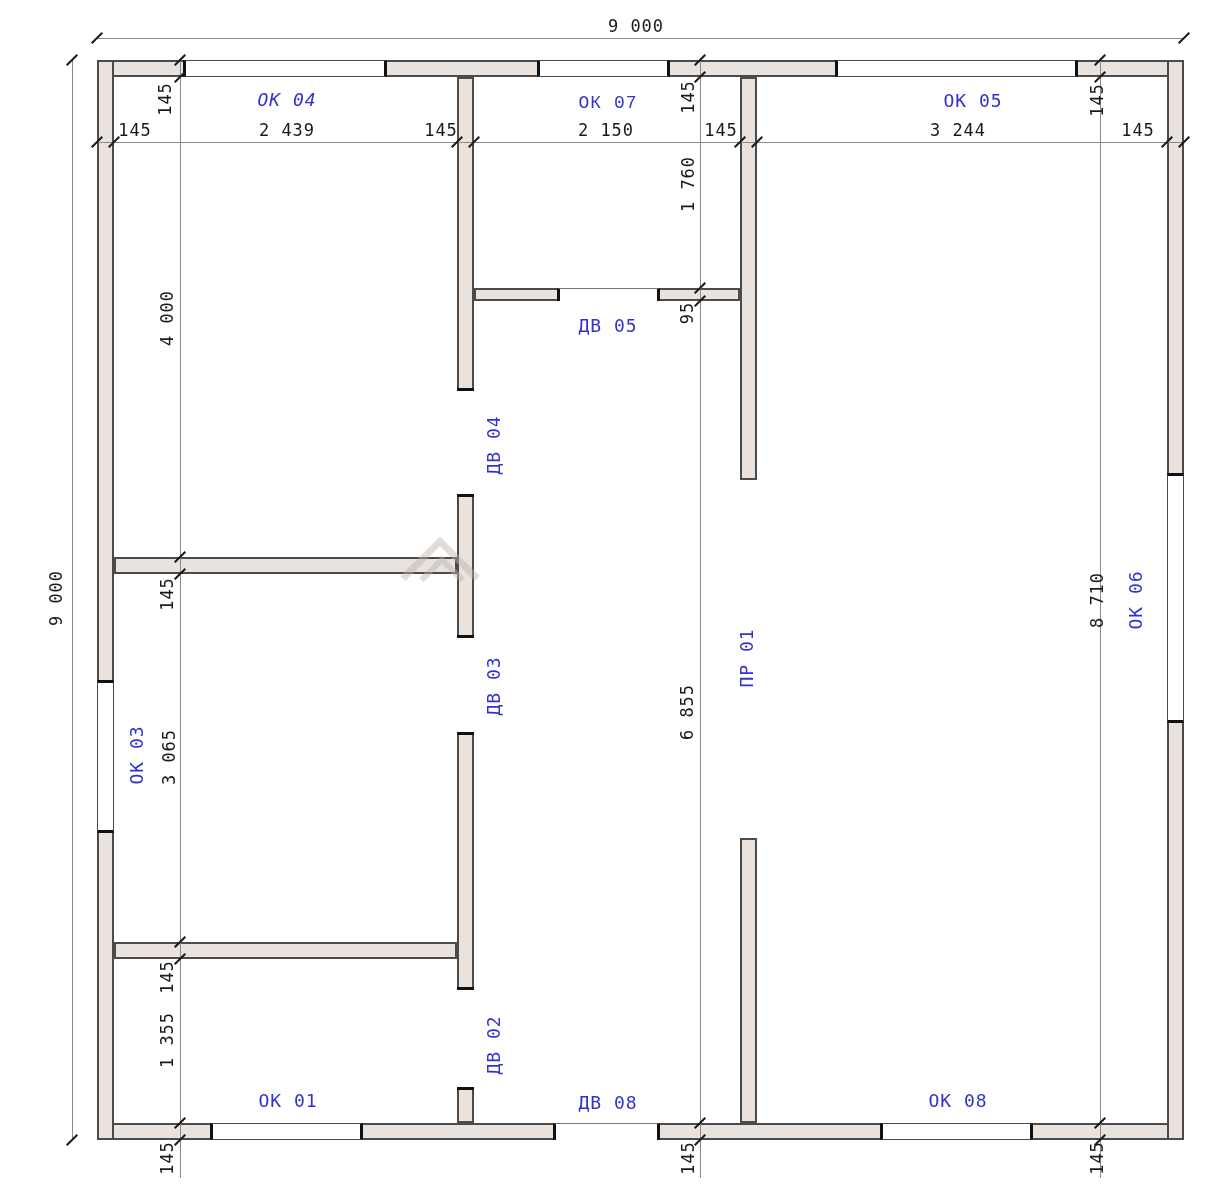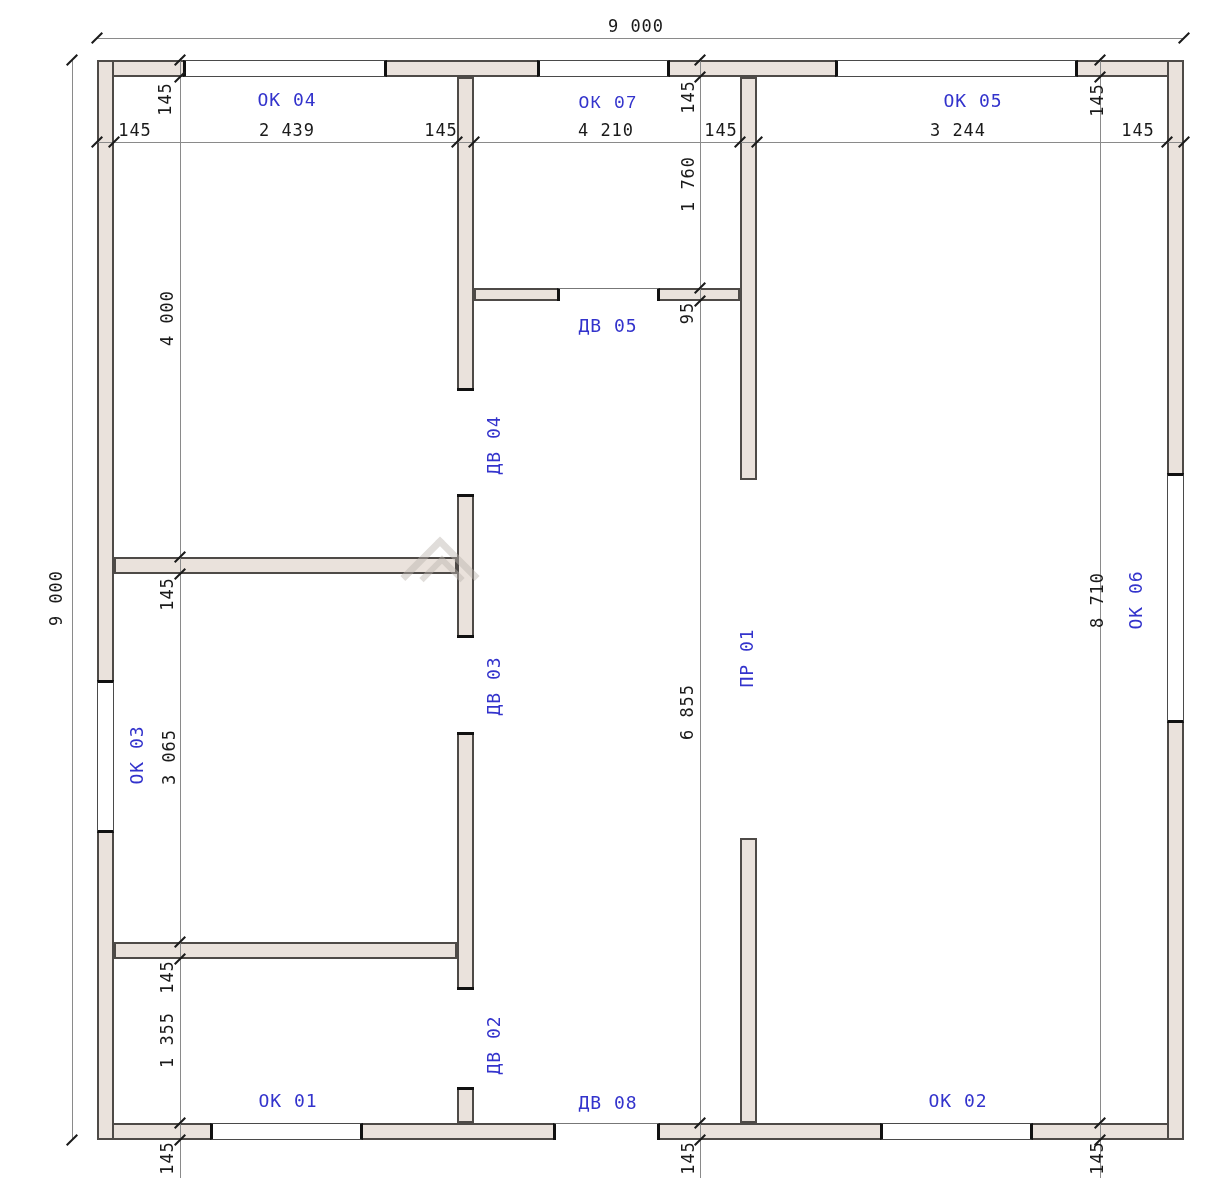--- a/index.html
+++ b/index.html
@@ -118,46 +118,46 @@
       <div class="tick" style="left: 1100px; top: 77px;"></div>
       <div class="tick" style="left: 1100px; top: 1123px;"></div>
       <div class="tick" style="left: 1100px; top: 1140px;"></div>
     </div>
   <div class="layer z-labels" id="layer-labels">
       <div class="dim-label" style="left: 636px; top: 26px;">9 000</div>
       <div class="dim-label rot" style="left: 56px; top: 598px;">9 000</div>
       <div class="dim-label" style="left: 135px; top: 130px;">145</div>
       <div class="dim-label" style="left: 287px; top: 130px;">2 439</div>
       <div class="dim-label" style="left: 441px; top: 130px;">145</div>
-      <div class="dim-label" style="left: 606px; top: 130px;">4 210</div>
+      <div class="dim-label" style="left: 606px; top: 130px;">2 150</div>
       <div class="dim-label" style="left: 721px; top: 130px;">145</div>
       <div class="dim-label" style="left: 958px; top: 130px;">3 244</div>
       <div class="dim-label" style="left: 1138px; top: 130px;">145</div>
       <div class="dim-label rot" style="left: 165px; top: 99px;">145</div>
       <div class="dim-label rot" style="left: 167px; top: 318px;">4 000</div>
       <div class="dim-label rot" style="left: 167px; top: 594px;">145</div>
       <div class="dim-label rot" style="left: 169px; top: 757px;">3 065</div>
       <div class="dim-label rot" style="left: 167px; top: 977px;">145</div>
       <div class="dim-label rot" style="left: 167px; top: 1040px;">1 355</div>
       <div class="dim-label rot" style="left: 167px; top: 1158px;">145</div>
       <div class="dim-label rot" style="left: 688px; top: 97px;">145</div>
       <div class="dim-label rot" style="left: 688px; top: 184px;">1 760</div>
       <div class="dim-label rot" style="left: 687px; top: 313px;">95</div>
       <div class="dim-label rot" style="left: 687px; top: 712px;">6 855</div>
       <div class="dim-label rot" style="left: 688px; top: 1158px;">145</div>
       <div class="dim-label rot" style="left: 1097px; top: 100px;">145</div>
       <div class="dim-label rot" style="left: 1097px; top: 600px;">8 710</div>
       <div class="dim-label rot" style="left: 1097px; top: 1158px;">145</div>
-      <div class="feat-label" style="left: 287px; top: 100px;">ОК 04</div>
+      <div class="feat-label" style="left: 287px; top: 100px; font-style: italic;">ОК 04</div>
       <div class="feat-label" style="left: 608px; top: 103px; font-family: Liberation Mono, monospace;">ОК 07</div>
       <div class="feat-label" style="left: 959px; top: 101px; margin-left: 14px;">ОК 05</div>
       <div class="feat-label rot" style="left: 137px; top: 755px;">ОК 03</div>
       <div class="feat-label rot" style="left: 1136px; top: 600px;">ОК 06</div>
       <div class="feat-label" style="left: 288px; top: 1101px;">ОК 01</div>
       <div class="feat-label" style="left: 608px; top: 1103px;">ДВ 08</div>
-      <div class="feat-label" style="left: 958px; top: 1101px;">ОК 02</div>
+      <div class="feat-label" style="left: 958px; top: 1101px;">ОК 08</div>
       <div class="feat-label" style="left: 608px; top: 326px;">ДВ 05</div>
       <div class="feat-label rot" style="left: 494px; top: 445px;">ДВ 04</div>
       <div class="feat-label rot" style="left: 494px; top: 686px;">ДВ 03</div>
       <div class="feat-label rot" style="left: 494px; top: 1045px;">ДВ 02</div>
       <div class="feat-label rot" style="left: 747px; top: 658px;">ПР 01</div>
     </div>
 </div>
 
 </body></html>

